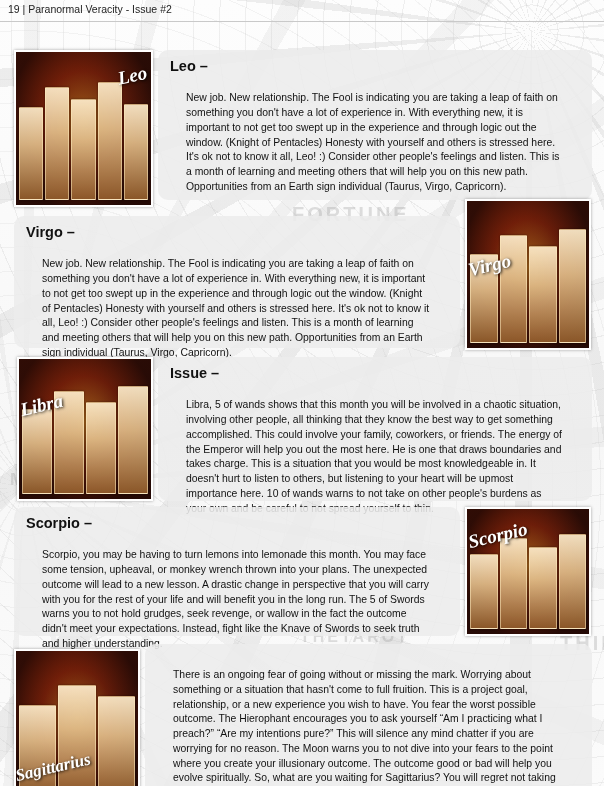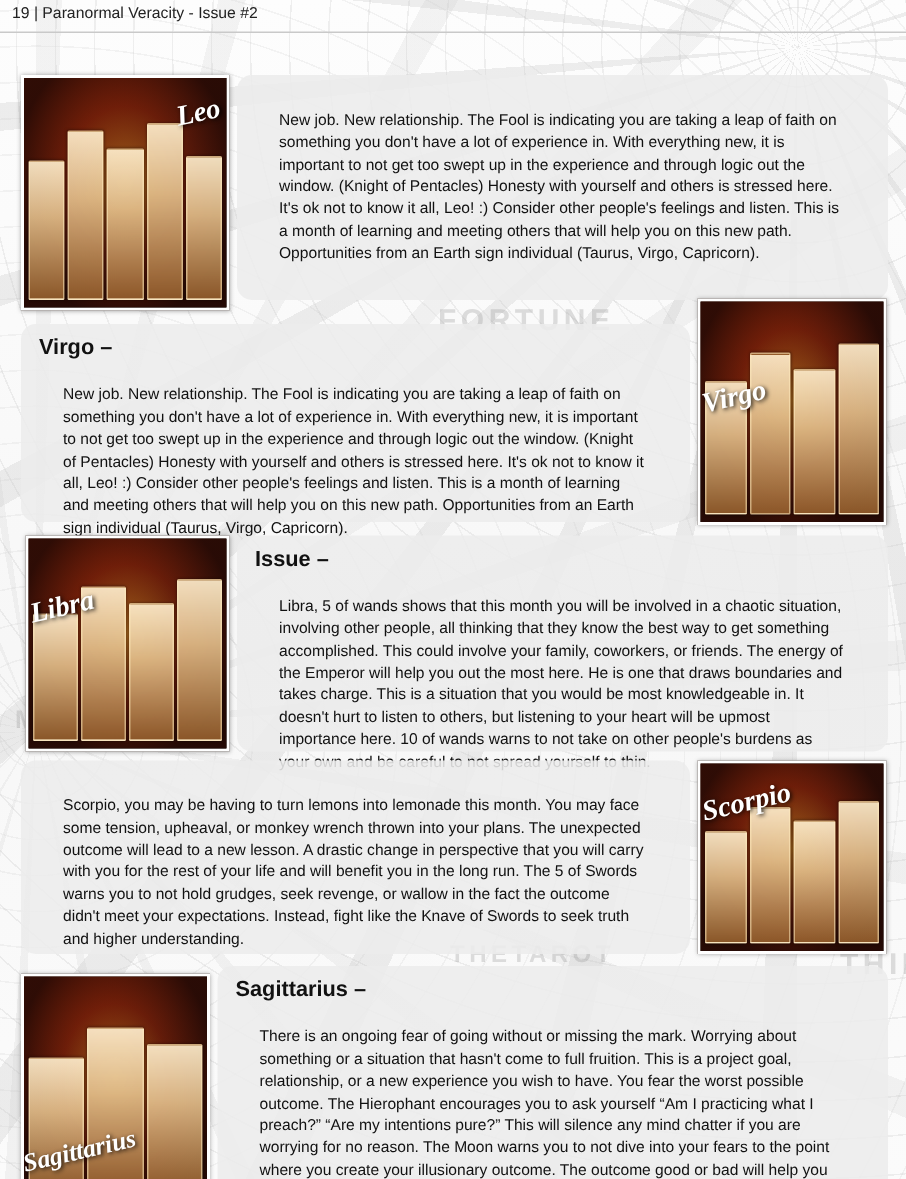--- a/index.html
+++ b/index.html
@@ -176,20 +176,21 @@
       <div class="minicards">
           <i></i>
           <i></i>
           <i></i>
           <i></i>
           <i></i>
         </div>
       <div class="photo-label tr">Leo</div>
     </div>
     <div class="text-card" style="left:158px; top:30px; width:434px; height:150px;">
+      <h2 class="sign-title">Leo –</h2>
       <p class="sign-body">New job. New relationship. The Fool is indicating you are taking a leap of faith on something you don't have a lot of experience in.  With everything new, it is important to not get too swept up in the experience and through logic out the window. (Knight of Pentacles) Honesty with yourself and others is stressed here. It's ok not to know it all, Leo! :)  Consider other people's feelings and listen. This is a month of learning and meeting others that will help you on this new path.  Opportunities from an Earth sign individual (Taurus, Virgo, Capricorn).</p>
     </div>
   </div>
 
   <div class="sign-block">
     <div class="text-card" style="left:14px; top:196px; width:446px; height:132px;">
       <h2 class="sign-title">Virgo –</h2>
       <p class="sign-body">New job. New relationship. The Fool is indicating you are taking a leap of faith on something you don't have a lot of experience in.  With everything new, it is important to not get too swept up in the experience and through logic out the window. (Knight of Pentacles) Honesty with yourself and others is stressed here. It's ok not to know it all, Leo! :)  Consider other people's feelings and listen. This is a month of learning and meeting others that will help you on this new path.  Opportunities from an Earth sign individual (Taurus, Virgo, Capricorn).</p>
     </div>
     <div class="card-photo" style="left:465px; top:179px; width:126px; height:151px;">
@@ -216,20 +217,21 @@
       <div class="photo-label" style="bottom:auto; top:40px; left:4px;">Libra</div>
     </div>
     <div class="text-card" style="left:158px; top:337px; width:434px; height:144px;">
       <h2 class="sign-title">Issue –</h2>
       <p class="sign-body">Libra, 5 of wands shows that this month you will be involved in a chaotic situation, involving other people, all thinking that they know the best way to get something accomplished. This could involve your family, coworkers, or friends. The energy of the Emperor will help you out the most here. He is one that draws boundaries and takes charge. This is a situation that you would be most knowledgeable in. It doesn't hurt to listen to others, but listening to your heart will be upmost importance here. 10 of wands warns to not take on other people's burdens as your own and be careful to not spread yourself to thin.</p>
     </div>
   </div>
 
   <div class="sign-block">
     <div class="text-card" style="left:14px; top:487px; width:446px; height:129px;">
+      <h2 class="sign-title">Scorpio –</h2>
       <p class="sign-body">Scorpio, you may be having to turn lemons into lemonade this month. You may face some tension, upheaval, or monkey wrench thrown into your plans. The unexpected outcome will lead to a new lesson. A drastic change in perspective that you will carry with you for the rest of your life and will benefit you in the long run. The 5 of Swords warns you to not hold grudges, seek revenge, or wallow in the fact the outcome didn't meet your expectations. Instead, fight like the Knave of Swords to seek truth and higher understanding.</p>
     </div>
     <div class="card-photo" style="left:465px; top:487px; width:126px; height:129px;">
       <div class="glow"></div>
       <div class="minicards">
           <i></i>
           <i></i>
           <i></i>
           <i></i>
         </div>
@@ -241,18 +243,17 @@
     <div class="card-photo" style="left:14px; top:629px; width:126px; height:153px;">
       <div class="glow"></div>
       <div class="minicards">
           <i></i>
           <i></i>
           <i></i>
         </div>
       <div class="photo-label" style="left:2px; bottom:14px; font-size:17px;">Sagittarius</div>
     </div>
     <div class="text-card" style="left:145px; top:624px; width:447px; height:158px;">
-      <h2 class="sign-title">Sagittarius –</h2>
       <p class="sign-body">There is an ongoing fear of going without or missing the mark. Worrying about something or a situation that hasn't come to full fruition. This is a project goal, relationship, or a new experience you wish to have. You fear the worst possible outcome. The Hierophant encourages you to ask yourself “Am I practicing what I preach?” “Are my intentions pure?” This will silence any mind chatter if you are worrying for no reason. The Moon warns you to not dive into your fears to the point where you create your illusionary outcome. The outcome good or bad will help you evolve spiritually. So, what are you waiting for Sagittarius? You will regret not taking the chance more. Face your fear! :)</p>
     </div>
   </div>
 
 </div>
 
 </body></html>

